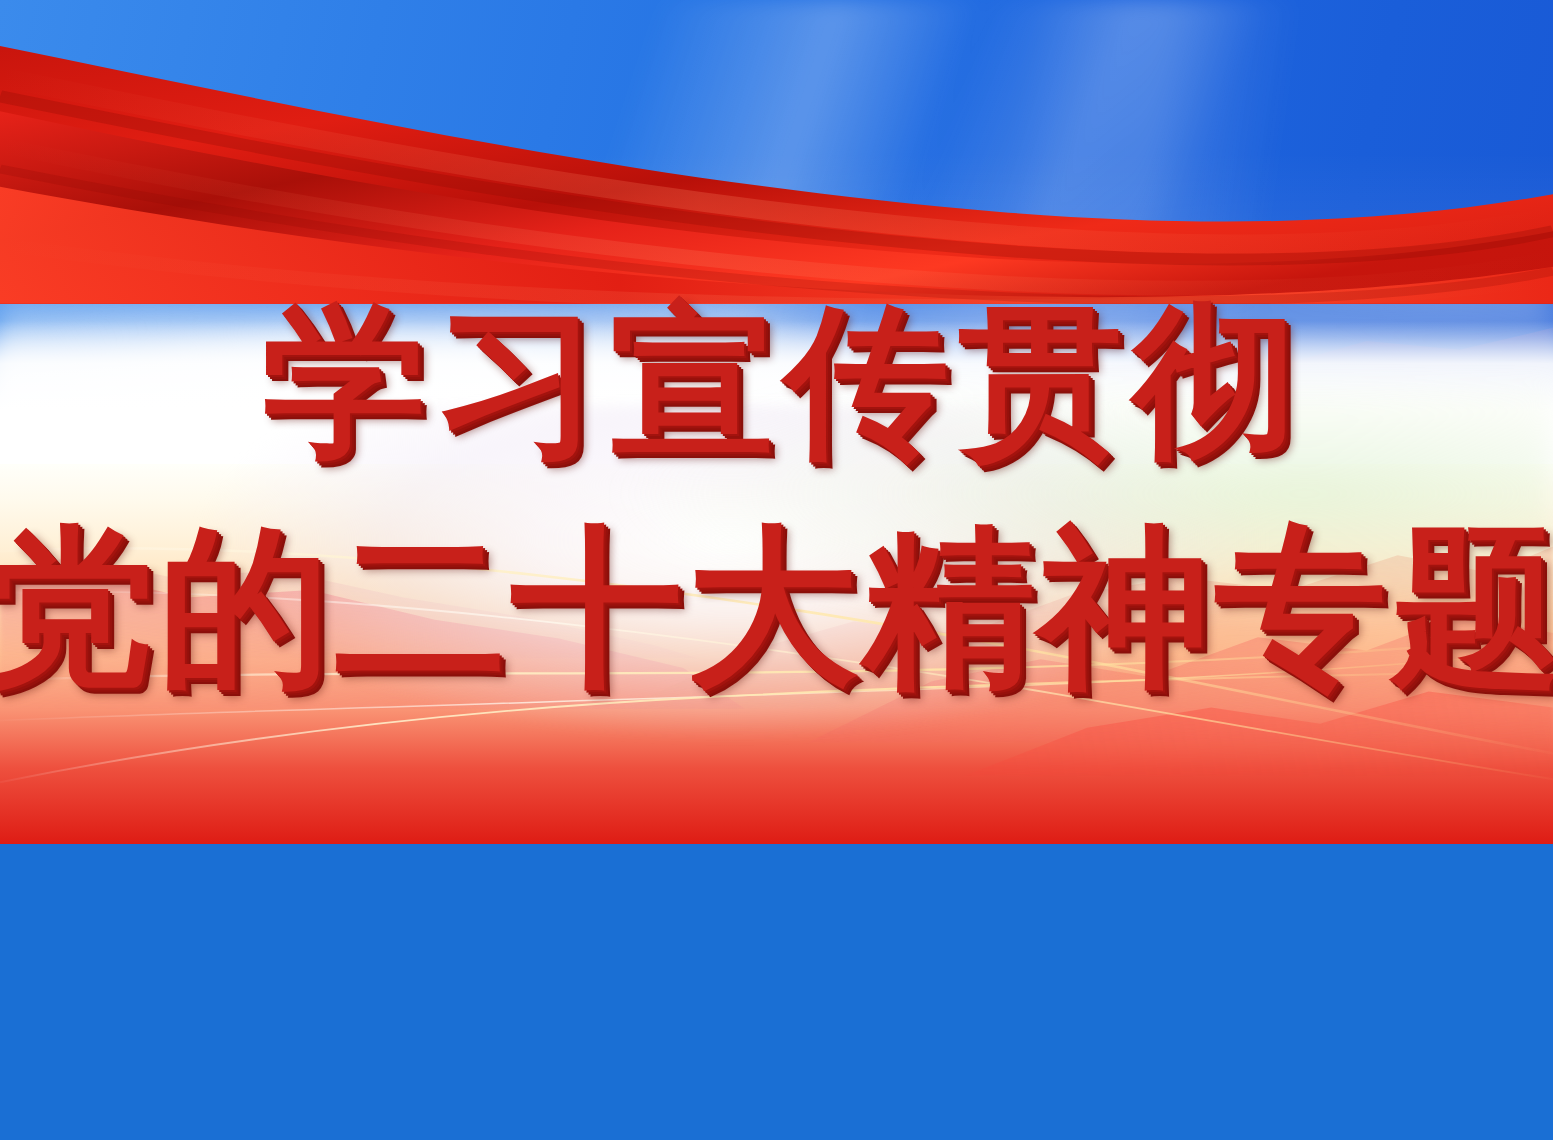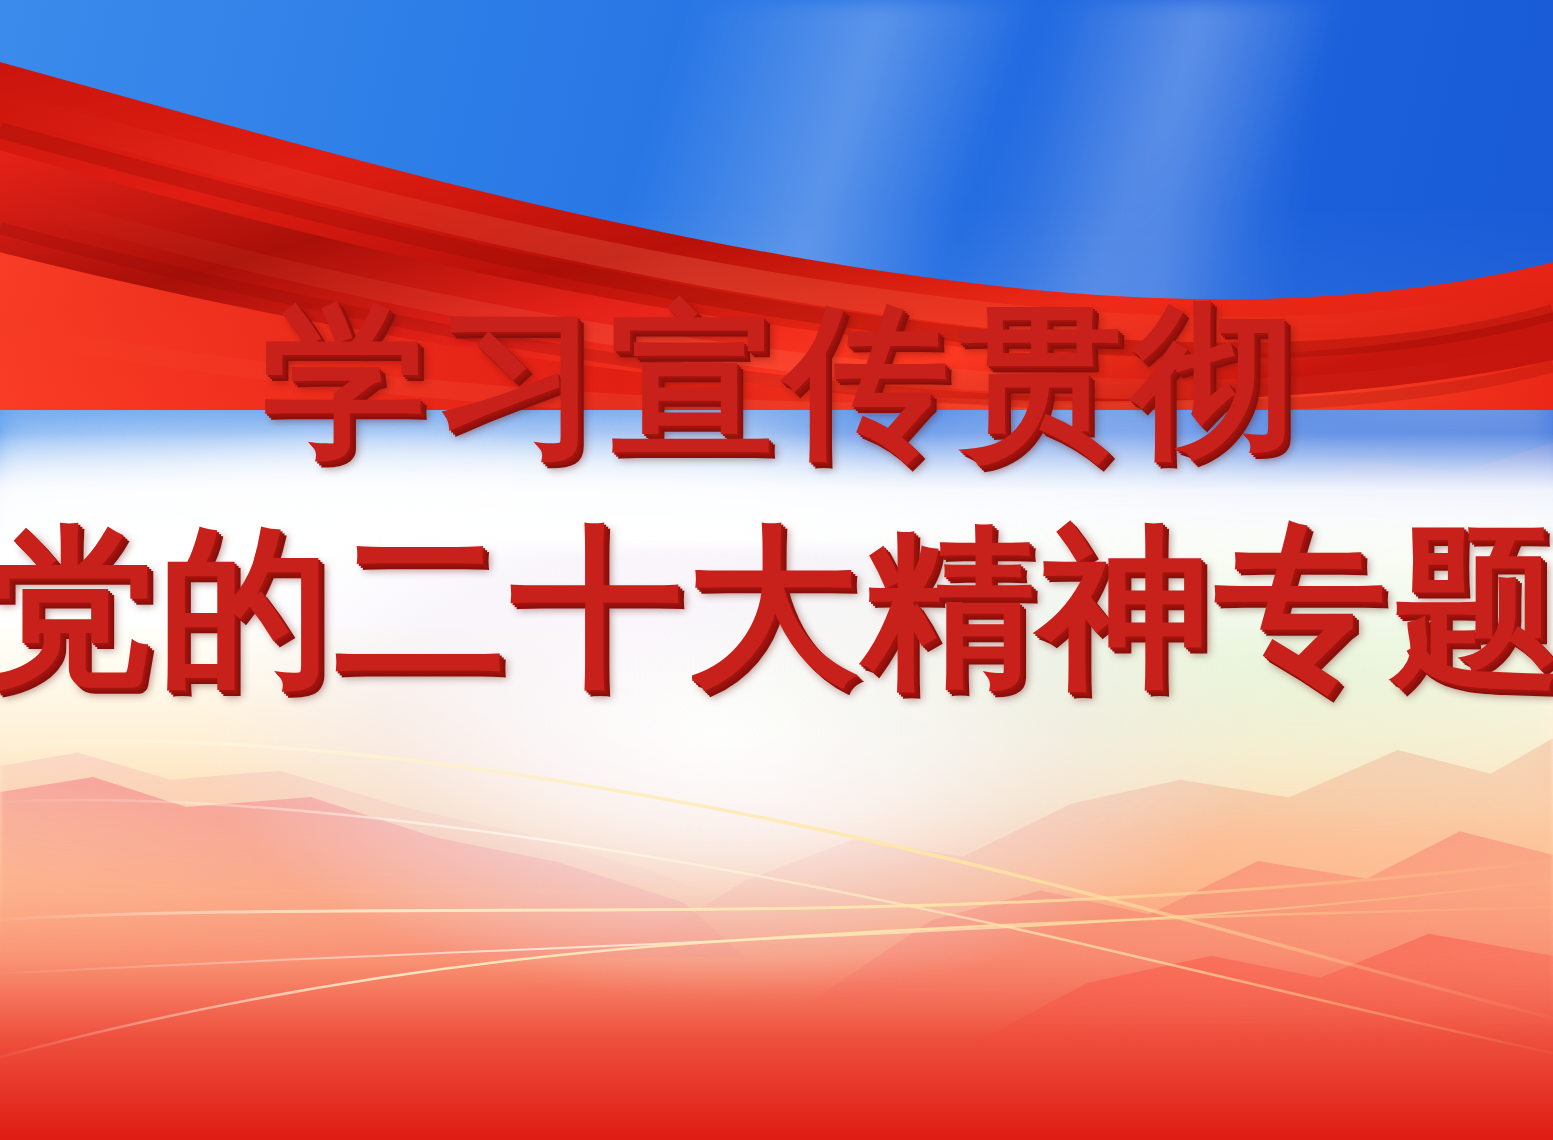--- a/index.html
+++ b/index.html
@@ -6,21 +6,21 @@
   html, body {
     width:1553px; height:1140px;
     overflow:hidden;
     background:#1a6fd4;
     font-family:"DejaVu Sans", sans-serif;
   }
 
   #banner {
     position:relative;
     width:1553px;
-    height:1140px;
+    height:844px;
     overflow:hidden;
   }
 
   .layer { position:absolute; left:0; top:0; width:100%; height:100%; }
 
   
   #sky-base {
     background:
       linear-gradient(103deg,
         #3b8bec 0%,

